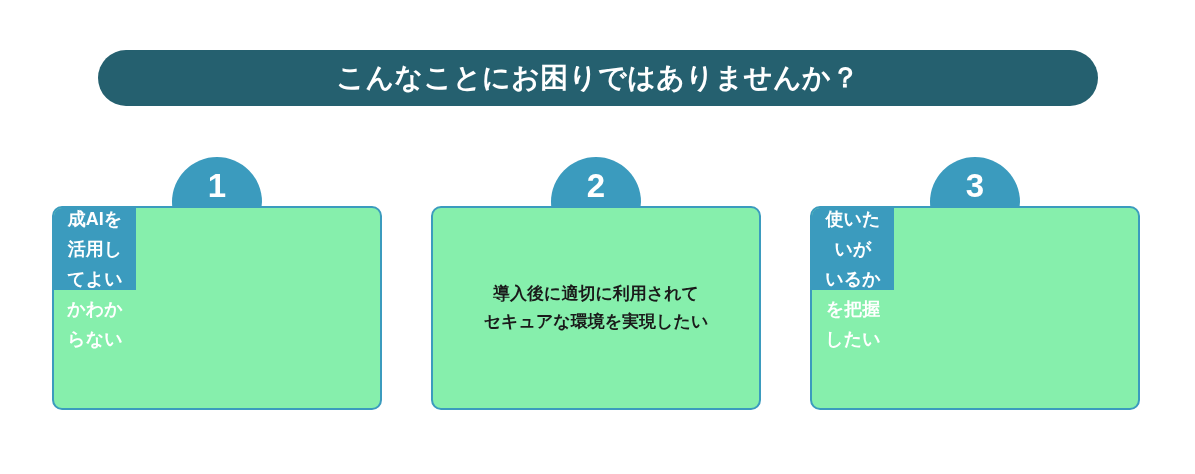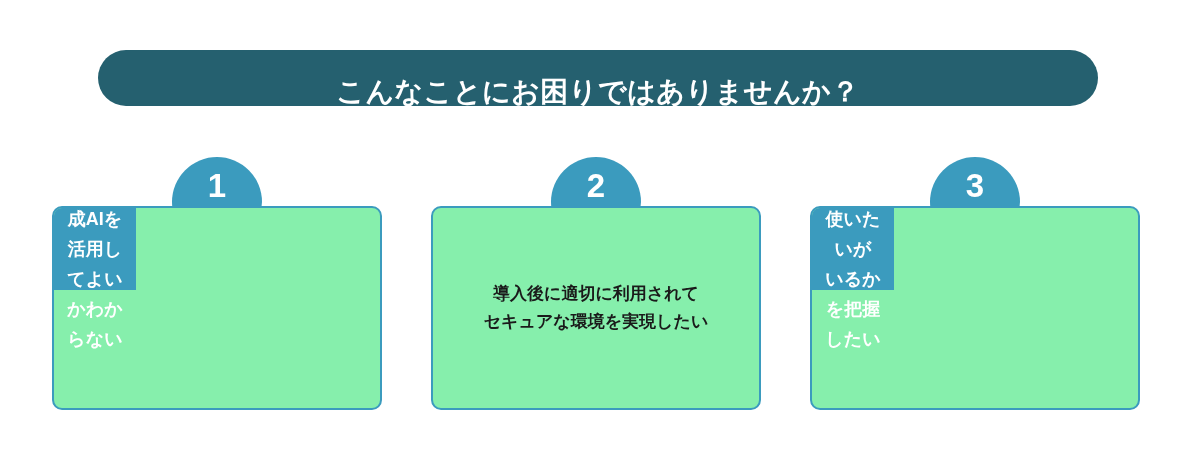--- a/index.html
+++ b/index.html
@@ -18,21 +18,21 @@
   
   .banner {
     position: absolute;
     left: 98px;
     top: 50px;
     width: 1000px;
     height: 56px;
     background: #25606f;
     border-radius: 28px;
     display: flex;
-    align-items: flex-end;
+    align-items: center;
     justify-content: center;
     box-sizing: border-box;
   }
   .banner-title {
     color: #ffffff;
     font-size: 28px;
     font-weight: bold;
     letter-spacing: 0.5px;
     line-height: 1;
     white-space: nowrap;

